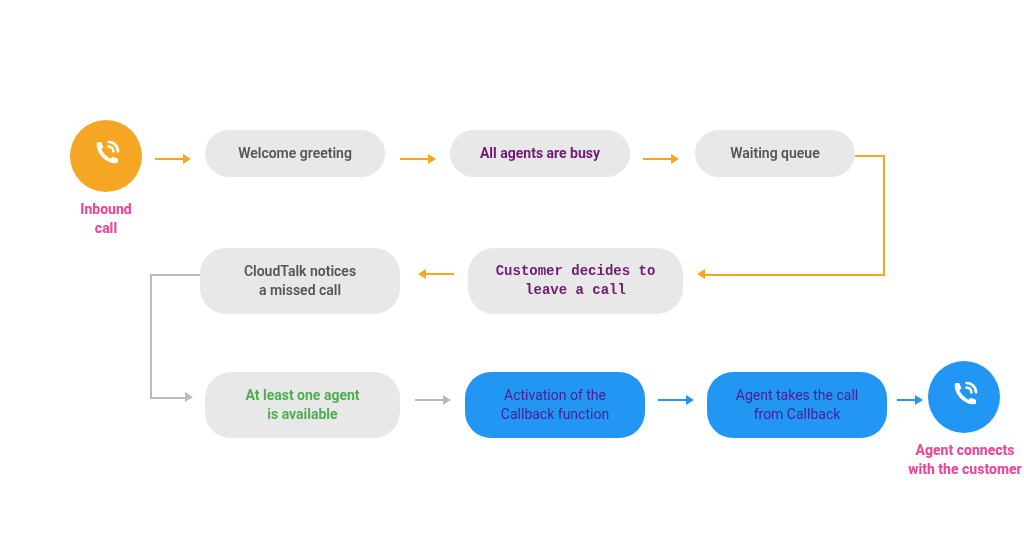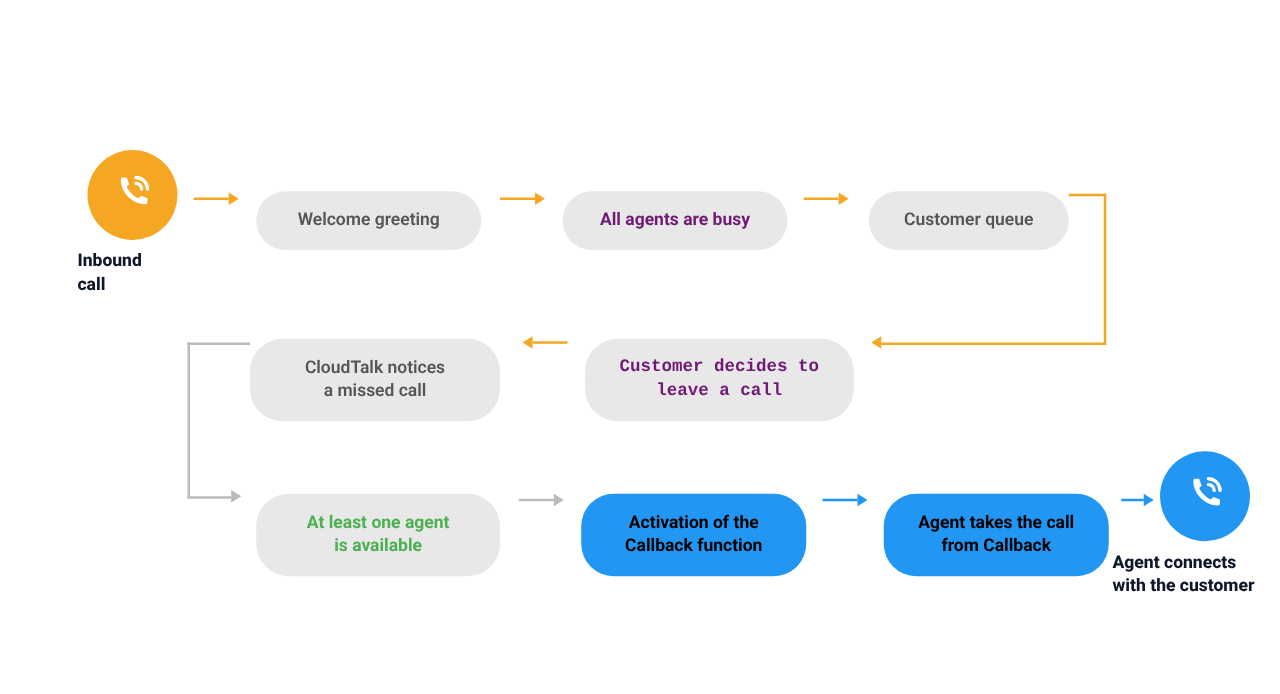--- a/index.html
+++ b/index.html
@@ -16,43 +16,43 @@
       border-radius: 26px;
       padding: 14px 24px;
       text-align: center;
       font-size: 14px;
       font-weight: 600;
       color: #555;
       line-height: 1.35;
       display: flex;
       align-items: center;
       justify-content: center;
-      margin-top: 23px;
     }
     .pill.blue {
       background: #2196f3;
-      color: #000000;
-      font-weight: 700;
+      color: #4c1d95;
+      font-weight: 400;
     }
     .circle {
       position: absolute;
       width: 72px;
       height: 72px;
       border-radius: 50%;
       display: flex;
       align-items: center;
       justify-content: center;
     }
     .circle.orange { background: #f5a623; }
     .circle.blue { background: #2196f3; }
     .label {
       position: absolute;
+      text-align: center;
       font-size: 14px;
       font-weight: 800;
-      color: #0f172a;
+      color: #ec4899;
       line-height: 1.35;
     }
     .red { color: #701a75; font-weight: 700; }
     .green { color: #4caf50; font-weight: 700; }
     .arrow-r {
       position: absolute;
       display: flex;
       align-items: center;
     }
     .arrow-r .shaft {
@@ -139,21 +139,21 @@
 <div class="pill" style="left:450px; top:130px; width:180px;">
   <span class="red">All agents are busy</span>
 </div>
 
 <div class="arrow-r c-orange" style="left:643px; top:154px;">
   <div class="shaft"></div>
     <div class="head"></div>
 </div>
 
 <div class="pill" style="left:695px; top:130px; width:160px;">
-  <span>Customer queue</span>
+  <span>Waiting queue</span>
 </div>
 
 <div class="elbow-seg-h o-h" style="left:855px; top:155px; width:30px;"></div>
 <div class="elbow-seg-v o-v" style="left:883px; top:155px; height:120px;"></div>
 <div class="elbow-seg-h o-h" style="left:705px; top:274px; width:180px;"></div>
 <div class="elbow-head-l o-head" style="left:697px; top:269px;"></div>
 
 <div class="pill" style="left:468px; top:248px; width:215px; white-space:pre-line;font-family:Liberation Mono, monospace;">
   <span class="red">Customer decides to
 leave a call</span>

